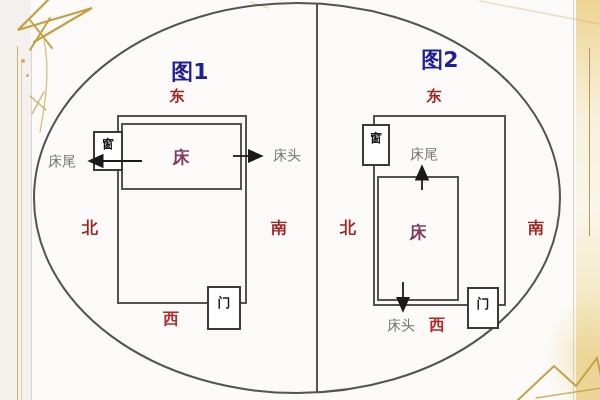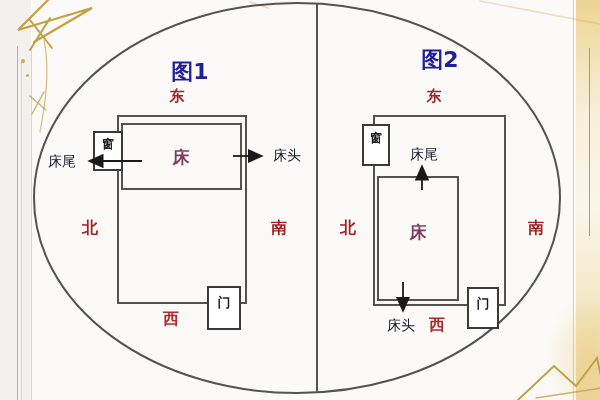--- a/index.html
+++ b/index.html
@@ -45,21 +45,21 @@
   .win1{left:93px;top:131px;width:30px;height:40px;padding-top:3px;}
   .door1{left:207px;top:286px;width:34px;height:44px;padding-top:6px;font-size:13px;}
   .win2{left:362px;top:124px;width:28px;height:42px;padding-top:4px;}
   .door2{left:467px;top:287px;width:32px;height:42px;padding-top:6px;font-size:13px;}
   
   .label{position:absolute;transform:translate(-50%,-50%);white-space:nowrap;line-height:1;}
   .fig-title{font-size:22px;font-weight:bold;color:#1f1f99;}
   .dir{font-size:16px;font-weight:bold;color:#9e2424;}
   .dir-west{color:#b02c2c;}
   .bed-label{font-size:17px;font-weight:bold;color:#7d3c5f;}
-  .small-black{font-size:14px;color:#0f172a;}
+  .small-black{font-size:14px;color:#737373;}
 </style>
 </head>
 <body>
 
 <div class="stage">
 
   <div class="left-strip"></div>
   <div class="gold-vline-a"></div>
   <div class="gold-vline-b"></div>
   <div class="left-edge-line"></div>

